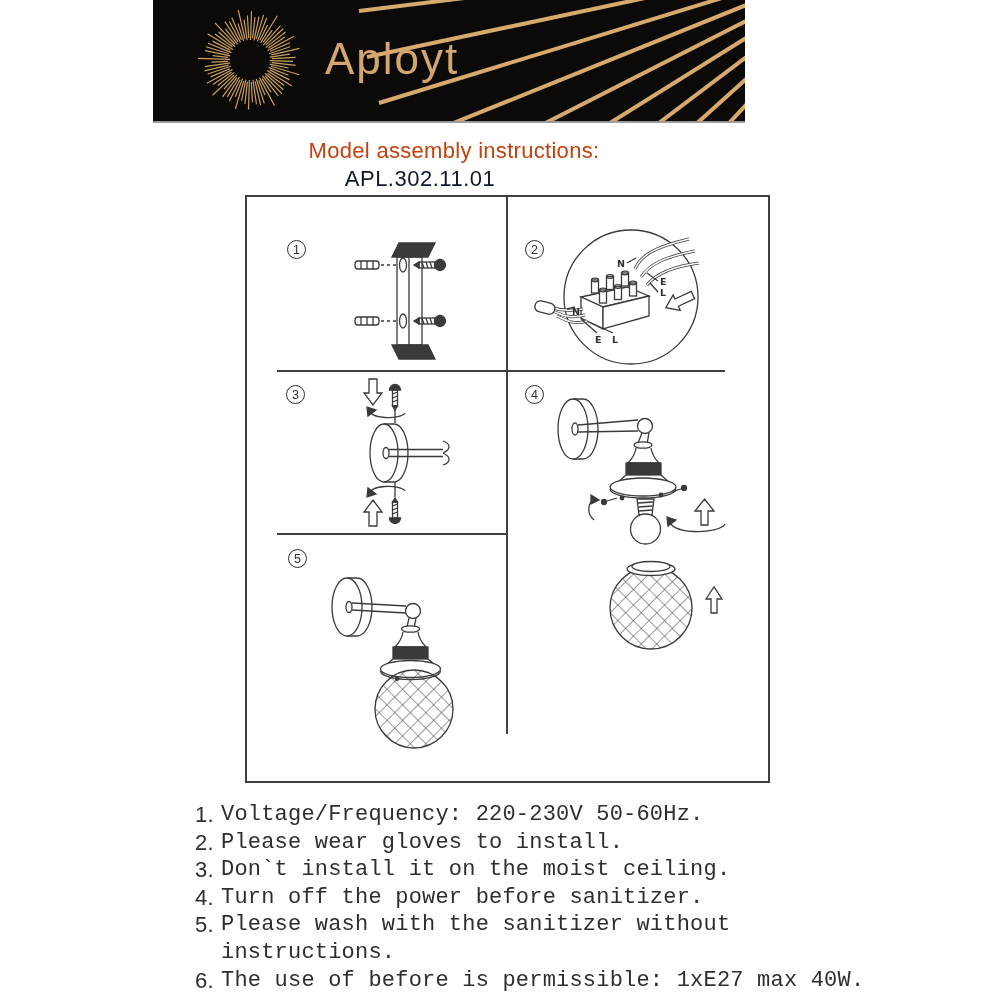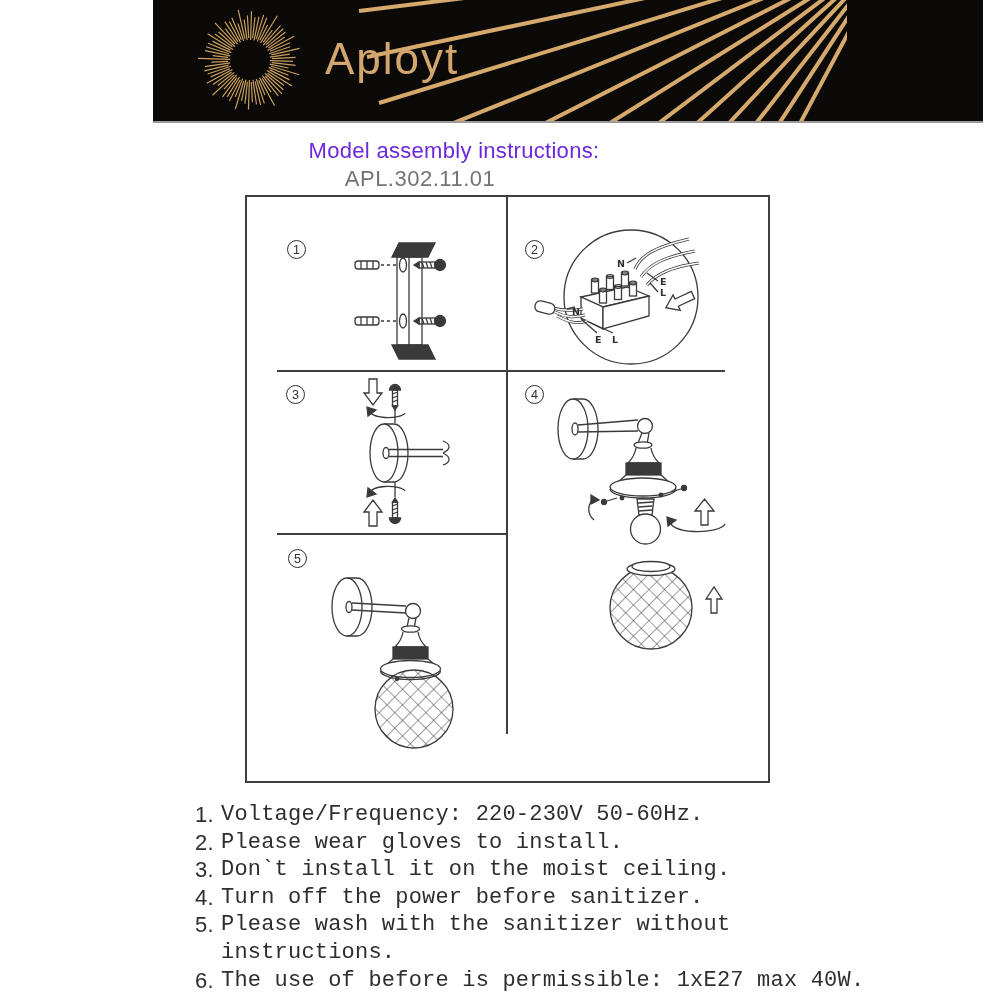--- a/index.html
+++ b/index.html
@@ -1,30 +1,30 @@
 <!DOCTYPE html>
 <html><head>
 <meta charset="utf-8">
 <style>
   html,body{margin:0;padding:0;background:#ffffff;width:1000px;height:1000px;
     font-family:"Liberation Sans",sans-serif;position:relative;overflow:hidden;}
   .page{position:absolute;left:0;top:0;width:1000px;height:1000px;background:#fff;}
 
   
-  .banner{position:absolute;left:153px;top:0;width:830px;height:121px;
+  .banner{position:absolute;left:153px;top:0;width:592px;height:121px;
     background:#0c0a08;border-bottom:2px solid #9b9b9b;overflow:hidden;}
   .banner svg{position:absolute;left:0;top:0;}
   .brand-name{position:absolute;left:172px;top:33px;font-size:44px;line-height:52px;
     font-weight:400;letter-spacing:2px;color:#d2a66e;}
 
   
   .title-line1{position:absolute;left:0;top:138px;width:908px;text-align:center;
-    font-size:22px;color:#6d28d9;letter-spacing:.3px;}
+    font-size:22px;color:#c2410c;letter-spacing:.3px;}
   .title-line2{position:absolute;left:0;top:166px;width:840px;text-align:center;
-    font-size:22px;color:#737373;letter-spacing:.5px;}
+    font-size:22px;color:#0f172a;letter-spacing:.5px;}
 
   
   .diagram{position:absolute;left:245px;top:195px;width:525px;height:588px;
     border:2px solid #3f3f3f;box-sizing:border-box;background:#fff;}
   .vdiv{position:absolute;left:259px;top:0;width:2px;height:537px;background:#3f3f3f;}
   .hdiv1{position:absolute;left:30px;top:173px;width:448px;height:2px;background:#3f3f3f;}
   .hdiv2{position:absolute;left:30px;top:336px;width:230px;height:2px;background:#3f3f3f;}
   .panel{position:absolute;}
   .step-badge{position:absolute;width:19px;height:19px;border:1.5px solid #2f2f2f;
     border-radius:50%;display:flex;align-items:center;justify-content:center;

